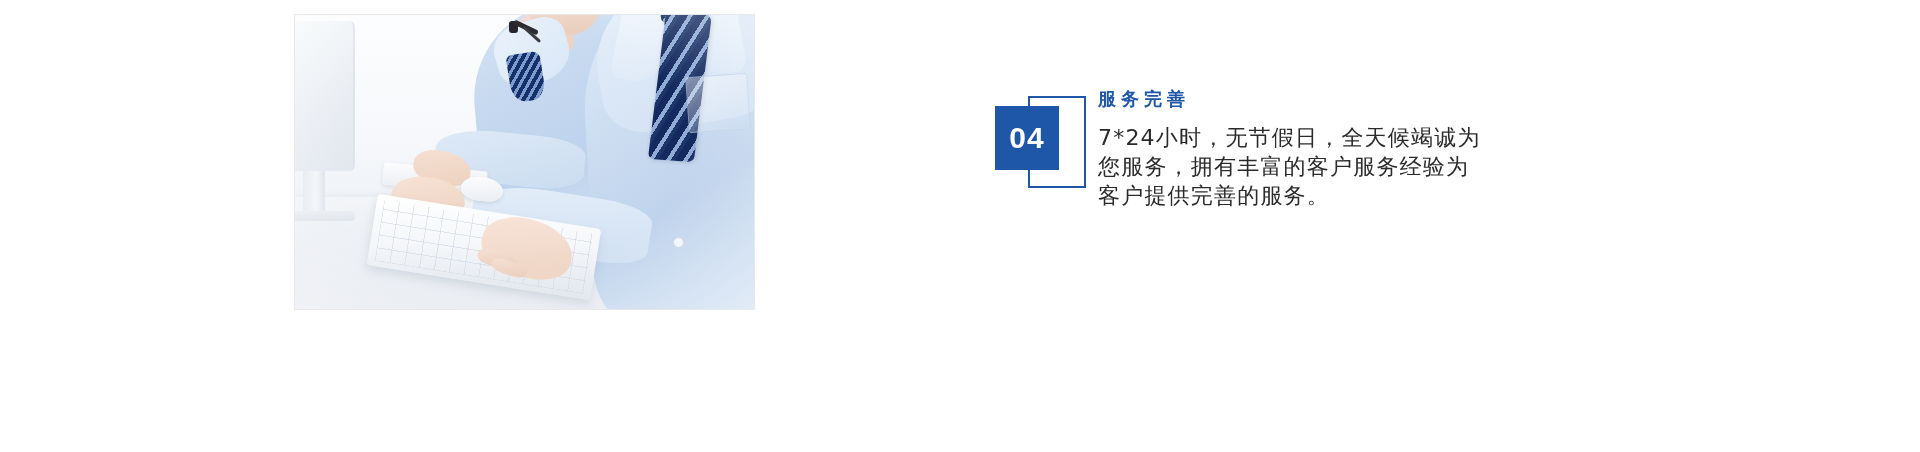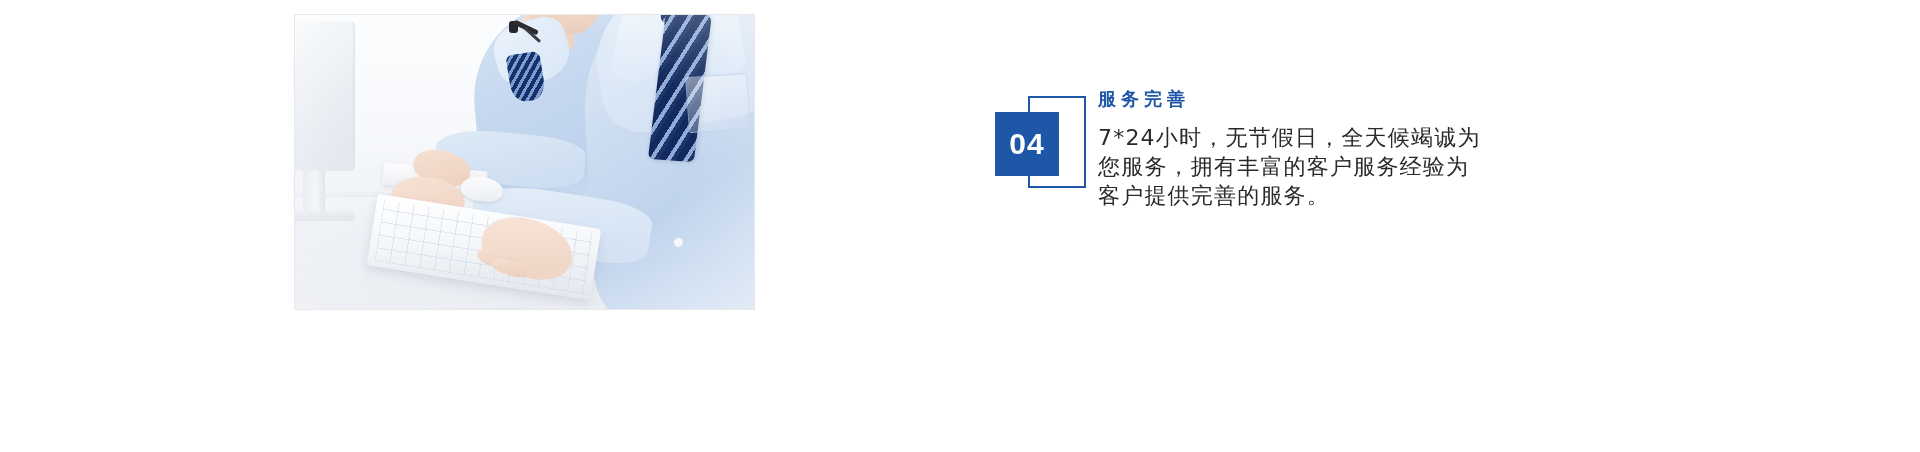--- a/index.html
+++ b/index.html
@@ -224,21 +224,21 @@
 
   
   .content { position:absolute; left:995px; top:88px; }
 
   .badge-wrap { position:absolute; left:0; top:8px; width:92px; height:96px; }
   .badge-outline {
     position:absolute; left:33px; top:0; width:58px; height:92px;
     border:2px solid #1e56a8; background:transparent;
   }
   .badge-solid {
-    position:absolute; left:0; top:16px; width:64px; height:64px;
+    position:absolute; left:0; top:10px; width:64px; height:64px;
     background:#1e56a8;
     display:flex; align-items:center; justify-content:center;
   }
   .badge-num {
     color:#ffffff; font-size:30px; font-weight:700;
     letter-spacing:1px; line-height:1;
     font-family:"Liberation Sans","DejaVu Sans",sans-serif;
   }
 
   .text-col { position:absolute; left:103px; top:0; width:400px; }

